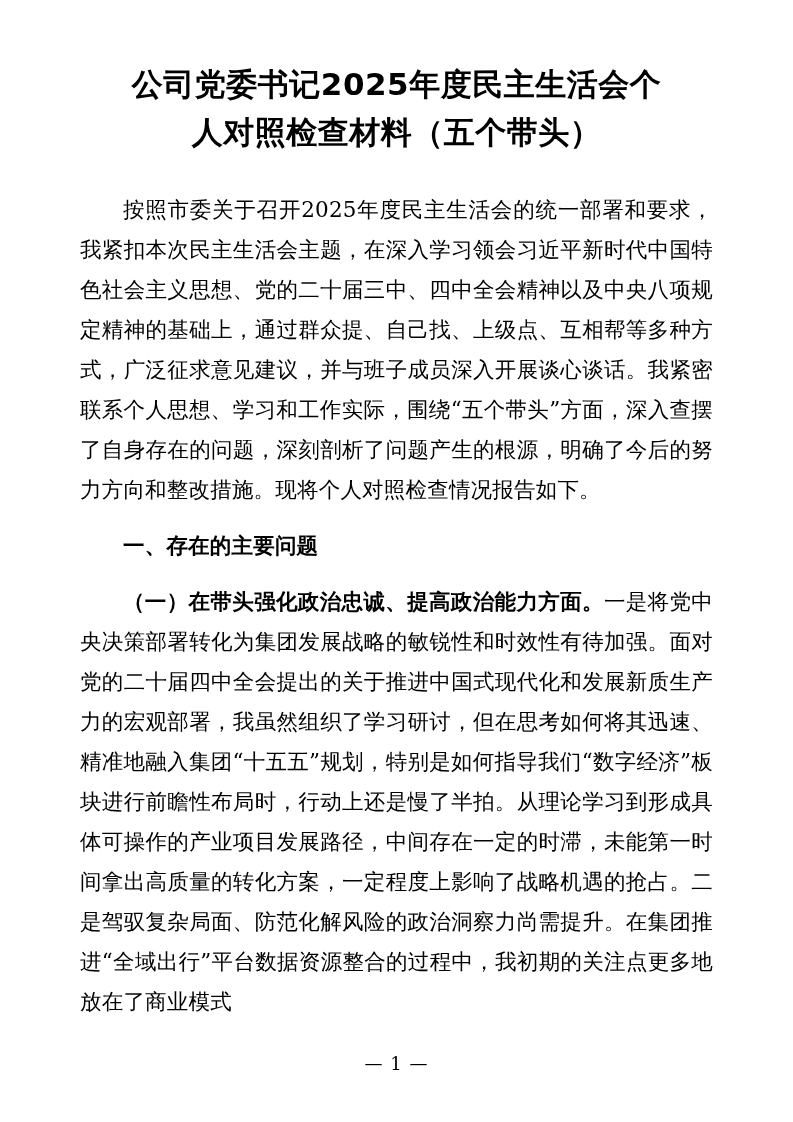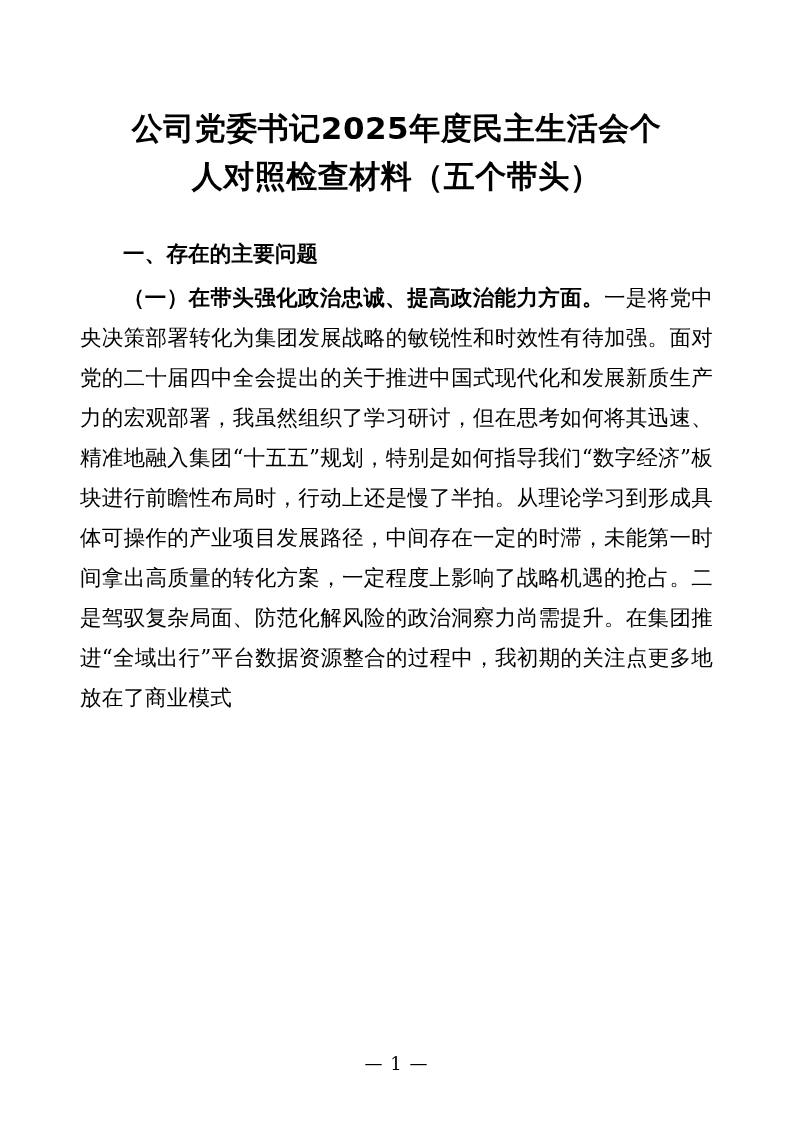--- a/index.html
+++ b/index.html
@@ -12,21 +12,21 @@
     height: 1122px;
     font-family: "DejaVu Serif", "Liberation Serif", serif;
     color: #000000;
     position: relative;
     overflow: hidden;
   }
   .page {
     box-sizing: border-box;
     width: 793px;
     height: 1122px;
-    padding: 96px 80px 40px 80px;
+    padding: 52px 80px 40px 80px;
     position: relative;
   }
   .doc-title {
     font-family: "DejaVu Sans", "Liberation Sans", sans-serif;
     font-weight: bold;
     font-size: 31px;
     line-height: 48px;
     text-align: center;
     letter-spacing: 0.5px;
     margin: 0 auto;
@@ -50,21 +50,21 @@
     font-family: "DejaVu Sans", "Liberation Sans", sans-serif;
     font-weight: bold;
     font-size: 21.5px;
     line-height: 40px;
     text-indent: 2em;
     letter-spacing: 0.2px;
   }
   p.para + p.para,
   p.para + p.heading,
   p.heading + p.para {
-    margin-top: 4px;
+    margin-top: 16px;
   }
   .lead-bold {
     font-family: Liberation Sans, sans-serif;
     font-weight: bold;
   }
   .page-number {
     position: absolute;
     left: 0;
     right: 0;
     bottom: 48px;
@@ -76,20 +76,21 @@
 </style>
 </head>
 <body>
 
 <div class="page">
 
   <h1 class="doc-title">公司党委书记2025年度民主生活会个人对照检查材料（五个带头）</h1>
 
   <div class="body-block">
 
+    <p class="para">按照市委关于召开2025年度民主生活会的统一部署和要求，我紧扣本次民主生活会主题，在深入学习领会习近平新时代中国特色社会主义思想、党的二十届三中、四中全会精神以及中央八项规定精神的基础上，通过群众提、自己找、上级点、互相帮等多种方式，广泛征求意见建议，并与班子成员深入开展谈心谈话。我紧密联系个人思想、学习和工作实际，围绕“五个带头”方面，深入查摆了自身存在的问题，深刻剖析了问题产生的根源，明确了今后的努力方向和整改措施。现将个人对照检查情况报告如下。</p>
 
     <p class="heading">一、存在的主要问题</p>
 
     <p class="para"><span class="lead-bold">（一）在带头强化政治忠诚、提高政治能力方面。</span><span>一是将党中央决策部署转化为集团发展战略的敏锐性和时效性有待加强。面对党的二十届四中全会提出的关于推进中国式现代化和发展新质生产力的宏观部署，我虽然组织了学习研讨，但在思考如何将其迅速、精准地融入集团“十五五”规划，特别是如何指导我们“数字经济”板块进行前瞻性布局时，行动上还是慢了半拍。从理论学习到形成具体可操作的产业项目发展路径，中间存在一定的时滞，未能第一时间拿出高质量的转化方案，一定程度上影响了战略机遇的抢占。二是驾驭复杂局面、防范化解风险的政治洞察力尚需提升。在集团推进“全域出行”平台数据资源整合的过程中，我初期的关注点更多地放在了商业模式</span></p>
 
   </div>
 
   <div class="page-number">— 1 —</div>
 
 </div>

